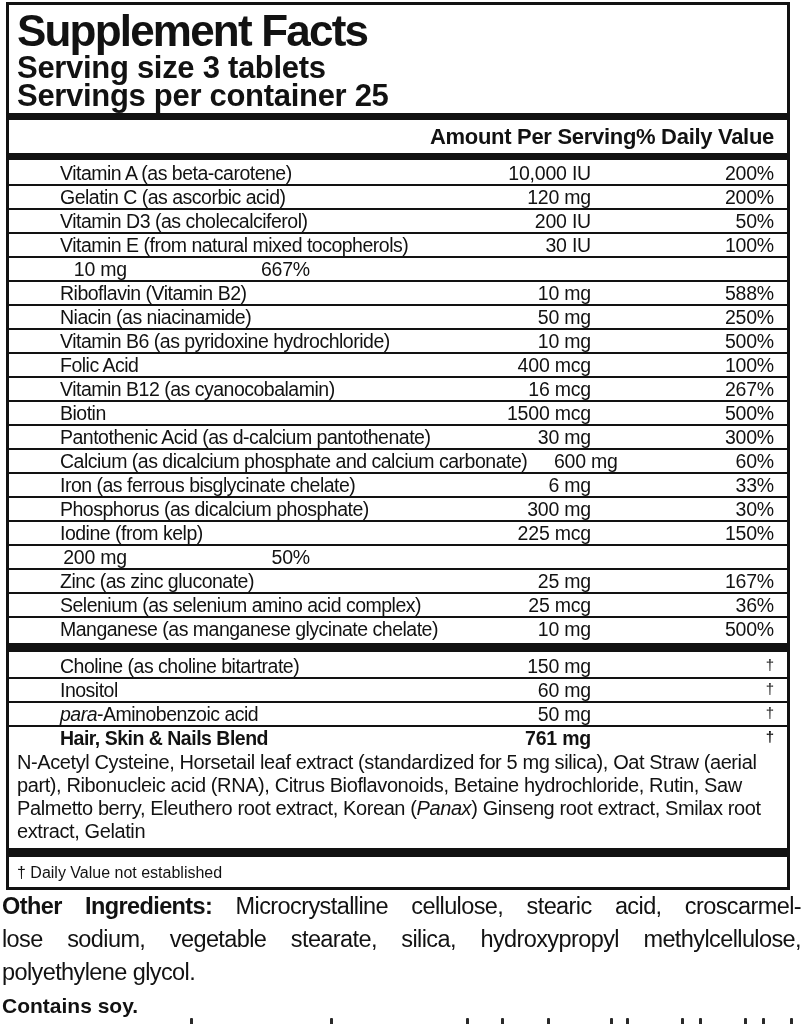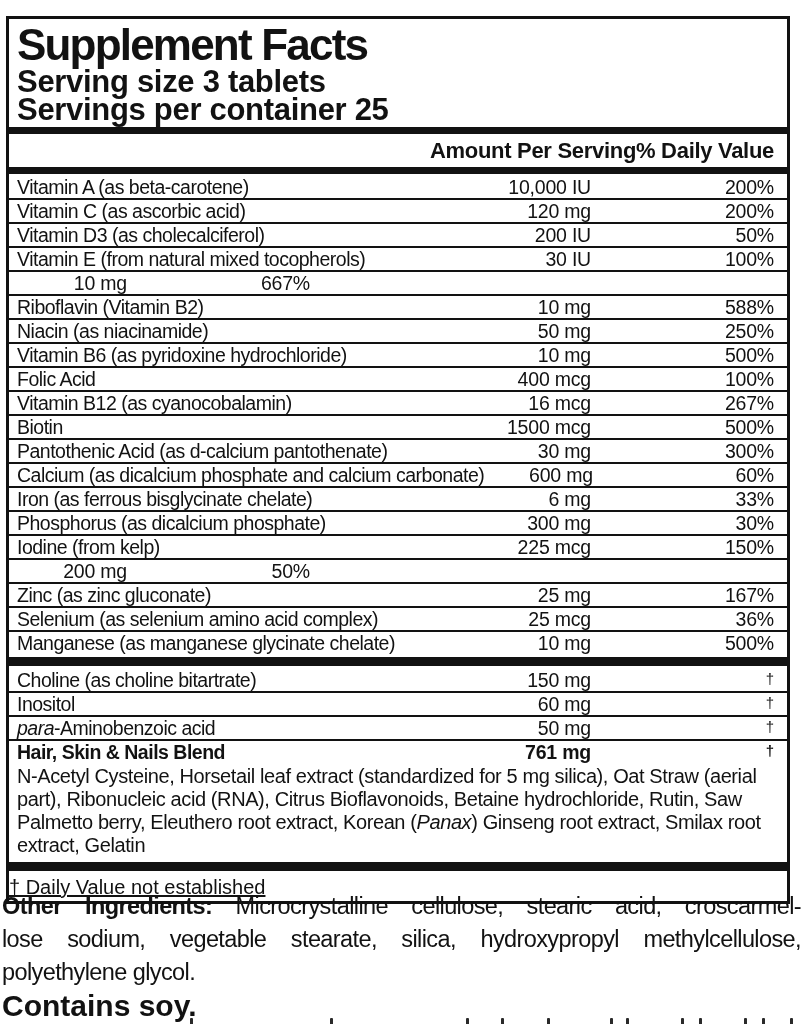--- a/index.html
+++ b/index.html
@@ -3,21 +3,21 @@
 <meta charset="utf-8">
 <style>
   html,body{margin:0;padding:0}
   body{
     width:803px;height:1024px;position:relative;overflow:hidden;
     background:#ffffff;color:#121212;
     font-family:"Liberation Sans", sans-serif;
     -webkit-font-smoothing:antialiased;
   }
   .facts-box{
-    position:absolute;left:6px;top:16px;width:778px;
+    position:absolute;left:6px;top:2px;width:778px;
     border:3px solid #121212;background:#fff;
   }
   .pad{padding-left:8px;padding-right:13px;}
   .title{
     font-size:44px;font-weight:bold;letter-spacing:-1.8px;
     line-height:47px;padding-top:2px;
   }
   .serving{font-size:31px;line-height:28px;letter-spacing:-0.3px;font-weight:bold;}
   .bar{height:7px;background:#121212;margin:3px 0 2px 0;}
   .bar.thick{height:9px;margin:3px 0;}
@@ -26,40 +26,40 @@
     font-weight:bold;font-size:22px;line-height:25px;letter-spacing:-0.3px;
     padding:2px 13px 1px 8px;
   }
   .rows .row{
     display:flex;align-items:baseline;
     font-size:19.5px;line-height:20px;letter-spacing:-0.2px;
     padding:1px 13px 1px 8px;
     border-bottom:2px solid #121212;
   }
   .rows .row:last-child{border-bottom:none;}
-  .row .name{flex:1;white-space:nowrap;letter-spacing:-0.5px;overflow:visible;}
+  .row .name{flex:1;white-space:nowrap;letter-spacing:-0.5px;overflow:visible;margin-left:43px;}
   .row .name i{font-style:italic;}
   .row .amt{width:110px;text-align:right;white-space:nowrap;}
   .row .dv{width:151px;text-align:right;white-space:nowrap;margin-left:32px;}
   .row.bold{font-weight:bold;}
   .row.dagger .dv{font-size:15px;line-height:17px;align-self:flex-start;}
   .blend-desc{
     font-size:20px;line-height:23px;letter-spacing:-0.4px;
     padding:2px 0 2px 8px;
   }
   .blend-desc i{font-style:italic;}
-  .footnote{font-size:20px;line-height:22px;padding:2px 13px 3px 0;text-decoration:underline;}
+  .footnote{font-size:16px;line-height:22px;padding:2px 13px 3px 8px;}
   .below-box{position:absolute;left:2px;top:890px;width:799px;}
   .oi-line{
     font-size:23.5px;line-height:33px;letter-spacing:-0.6px;
     text-align:justify;
   }
   .oi-line.jlast{text-align-last:justify;}
   .oi-heading{font-weight:bold;}
-  .allergen{font-size:30px;line-height:33px;font-weight:bold;}
+  .allergen{font-size:21px;line-height:33px;font-weight:bold;}
   .cutoff{
     position:absolute;left:0;bottom:0;width:803px;height:8px;overflow:hidden;
   }
   .cutoff span{
     position:absolute;bottom:-2px;width:3px;height:8px;background:#2a2a2a;
     border-radius:1px;
   }
 </style>
 </head>
 <body>
@@ -79,21 +79,21 @@
   <div class="bar"></div>
 
   <div class="rows">
   <div class="row">
     <span class="name"><i class="it"></i><span class="nm">Vitamin A (as beta-carotene)</span></span>
     <span class="amt">10,000 IU</span>
     <span class="dv">200%</span>
   </div>
 
   <div class="row">
-    <span class="name"><i class="it"></i><span class="nm">Vitamin C (as ascorbic acid)</span></span>
+    <span class="name"><i class="it"></i><span class="nm">Gelatin C (as ascorbic acid)</span></span>
     <span class="amt">120 mg</span>
     <span class="dv">200%</span>
   </div>
 
   <div class="row">
     <span class="name"><i class="it"></i><span class="nm">Vitamin D3 (as cholecalciferol)</span></span>
     <span class="amt">200 IU</span>
     <span class="dv">50%</span>
   </div>
 

